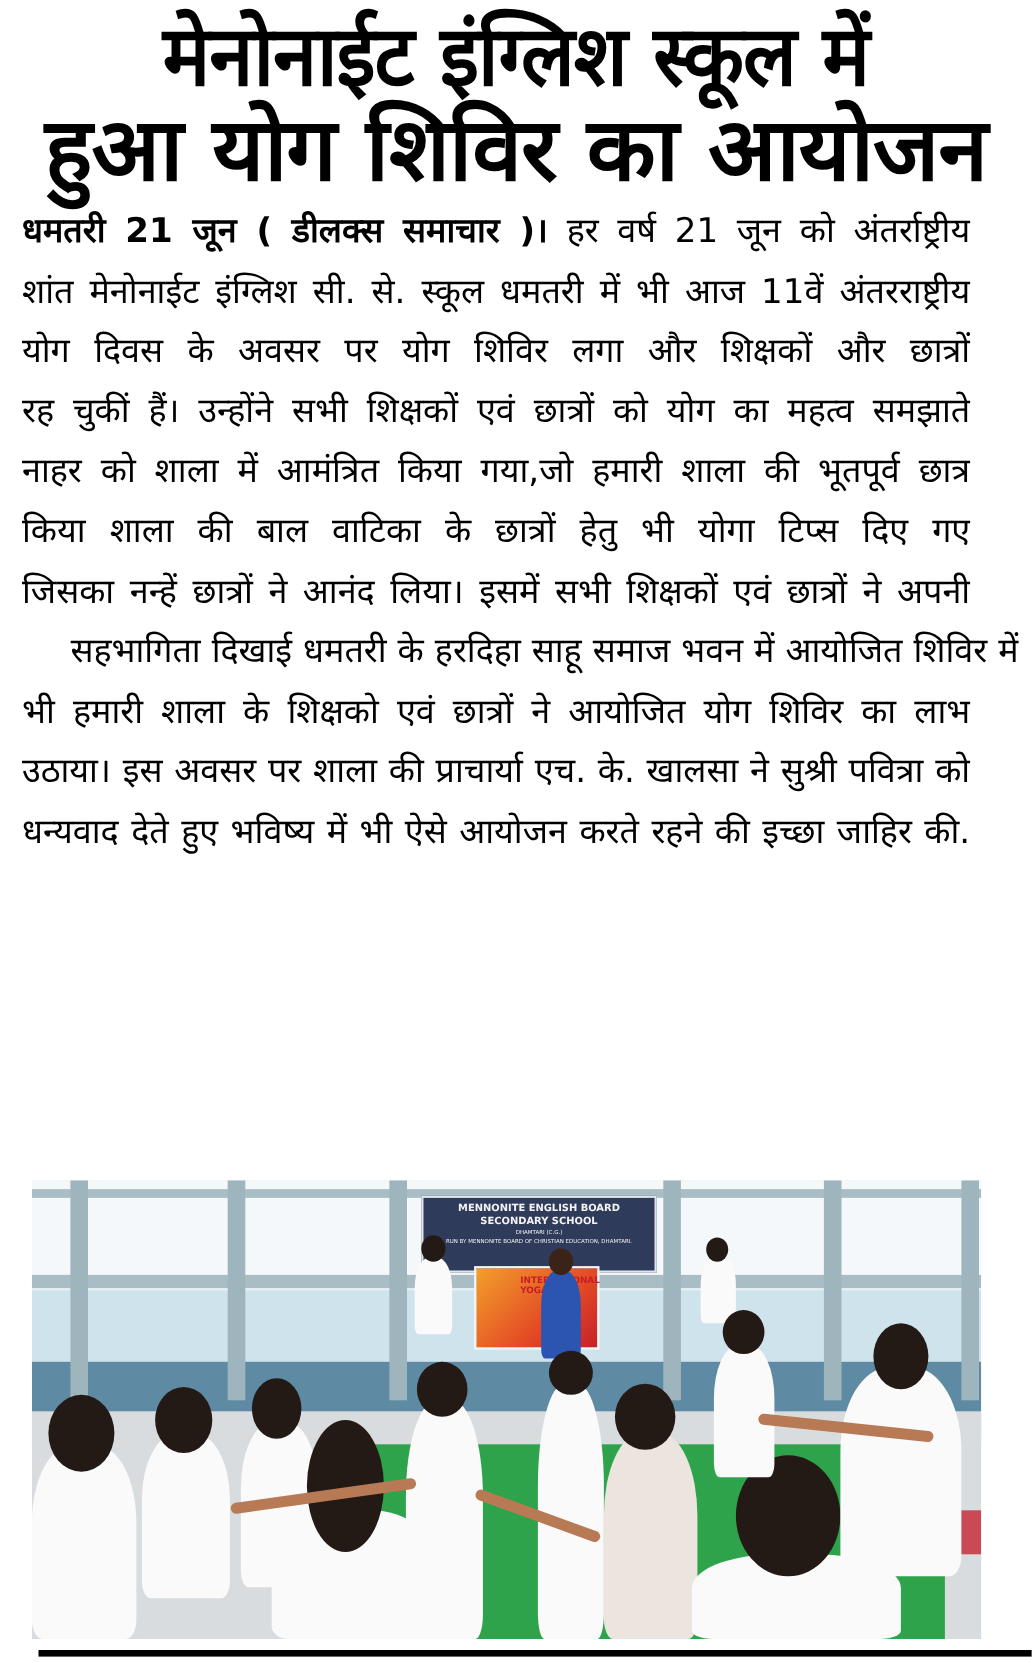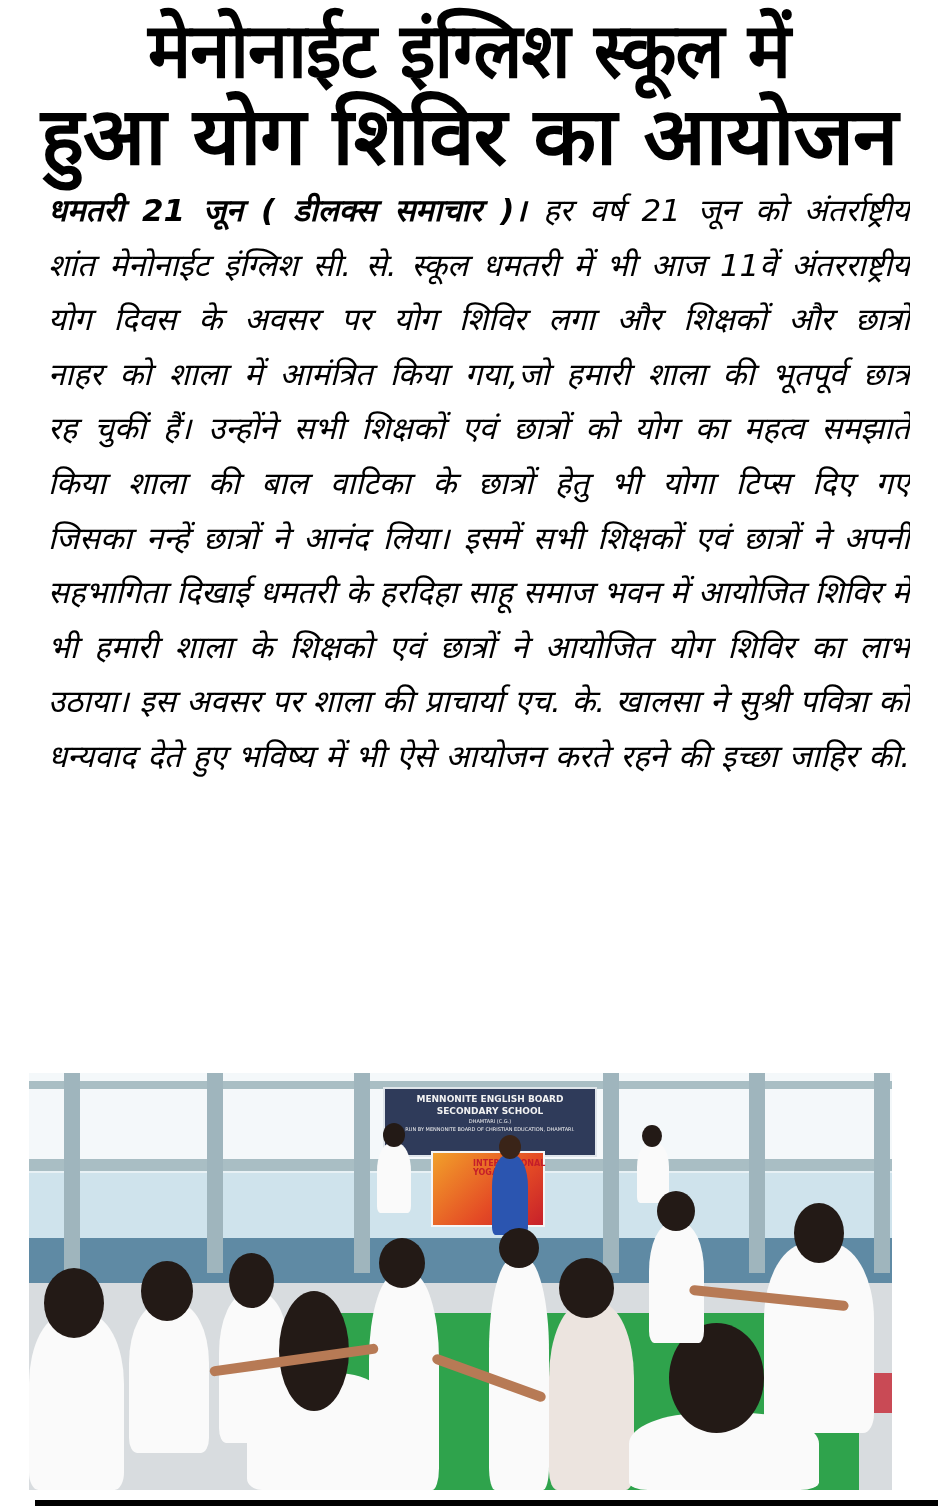--- a/index.html
+++ b/index.html
@@ -1,20 +1,20 @@
 <!DOCTYPE html>
 <html><head>
   <meta charset="utf-8">
   <style>
     html, body { margin: 0; padding: 0; background: #ffffff; }
     body { width: 938px; height: 1512px; position: relative; overflow: hidden; font-family: "DejaVu Sans", sans-serif; color: #000; }
     .headline { position: absolute; left: 0; width: 938px; text-align: center; font-weight: 900; color: #000; letter-spacing: -1px; }
     .h1 { top: 8px; font-size: 76px; line-height: 86px; transform: scaleX(0.95); }
     .h2 { top: 92px; font-size: 80px; line-height: 90px; transform: scaleX(1.02); }
-    .body-text { position: absolute; left: 48px; top: 183px; width: 862px; font-style: italic; }
+    .body-text { position: absolute; left: 20px; top: 183px; width: 862px; }
     .line { height: 54.6px; font-size: 31px; line-height: 54px; white-space: nowrap; text-align: justify; text-align-last: justify; overflow: hidden; transform-origin: left center; }
     .dateline { font-weight: bold; }
     .photo { position: absolute; left: 29px; top: 1073px; width: 863px; height: 417px; overflow: hidden; background: #e8f1f5; }
     .sky { position: absolute; left: 0; top: 0; width: 863px; height: 95px; background: #f4f8fa; }
     .pillar { position: absolute; top: 0; width: 16px; height: 200px; background: #9fb5bd; }
     .beam { position: absolute; left: 0; width: 863px; height: 8px; background: #a9bec4; }
     .wall { position: absolute; left: 0; top: 100px; width: 863px; height: 130px; background: #cfe3ec; }
     .wall-lower { position: absolute; left: 0; top: 165px; width: 863px; height: 75px; background: #5f8aa4; }
     .sign { position: absolute; left: 354px; top: 14px; width: 214px; height: 70px; background: #2f3b5a; border: 2px solid #dfe5ea; color: #f2f2f2; font-size: 9px; font-weight: bold; text-align: center; line-height: 12px; padding-top: 4px; box-sizing: border-box; }
     .sign .sub { font-size: 5px; line-height: 8px; font-weight: normal; }
@@ -30,25 +30,25 @@
 </head>
 <body>
 
 <div class="headline h1">मेनोनाईट इंग्लिश स्कूल में</div>
 <div class="headline h2">हुआ योग शिविर का आयोजन</div>
 
 <div class="body-text">
   <div class="line" style="display: block; width: 862px;"><span class="dateline">धमतरी 21 जून ( डीलक्स समाचार )।</span> <span>हर वर्ष 21 जून को अंतर्राष्ट्रीय</span></div>
   <div class="line" style="display: block; width: 862px;">शांत मेनोनाईट इंग्लिश सी. से. स्कूल धमतरी में भी आज 11वें अंतरराष्ट्रीय</div>
   <div class="line" style="display: block; width: 862px;">योग दिवस के अवसर पर योग शिविर लगा और शिक्षकों और छात्रों</div>
+  <div class="line" style="display: block; width: 862px;">रह चुकीं हैं। उन्होंने सभी शिक्षकों एवं छात्रों को योग का महत्व समझाते</div>
   <div class="line" style="display: block; width: 862px;">नाहर को शाला में आमंत्रित किया गया,जो हमारी शाला की भूतपूर्व छात्र</div>
-  <div class="line" style="display: block; width: 862px;">रह चुकीं हैं। उन्होंने सभी शिक्षकों एवं छात्रों को योग का महत्व समझाते</div>
   <div class="line" style="display: block; width: 862px;">किया शाला की बाल वाटिका के छात्रों हेतु भी योगा टिप्स दिए गए</div>
   <div class="line" style="display: block; width: 862px;">जिसका नन्हें छात्रों ने आनंद लिया। इसमें सभी शिक्षकों एवं छात्रों ने अपनी</div>
-  <div class="line" style="display: block; width: 862px;">सहभागिता दिखाई धमतरी के हरदिहा साहू समाज भवन में आयोजित शिविर में</div>
+  <div class="line" style="display: block; width: 862px; margin-left: 44px;">सहभागिता दिखाई धमतरी के हरदिहा साहू समाज भवन में आयोजित शिविर में</div>
   <div class="line" style="display: block; width: 862px;">भी हमारी शाला के शिक्षको एवं छात्रों ने आयोजित योग शिविर का लाभ</div>
   <div class="line" style="display: block; width: 862px;">उठाया। इस अवसर पर शाला की प्राचार्या एच. के. खालसा ने सुश्री पवित्रा को</div>
   <div class="line" style="display: block; width: 862px;">धन्यवाद देते हुए भविष्य में भी ऐसे आयोजन करते रहने की इच्छा जाहिर की.</div>
 </div>
 
 <div class="photo">
   <div class="sky"></div>
   <div class="wall"></div>
   <div class="wall-lower"></div>
   <div class="beam" style="top:8px"></div>

